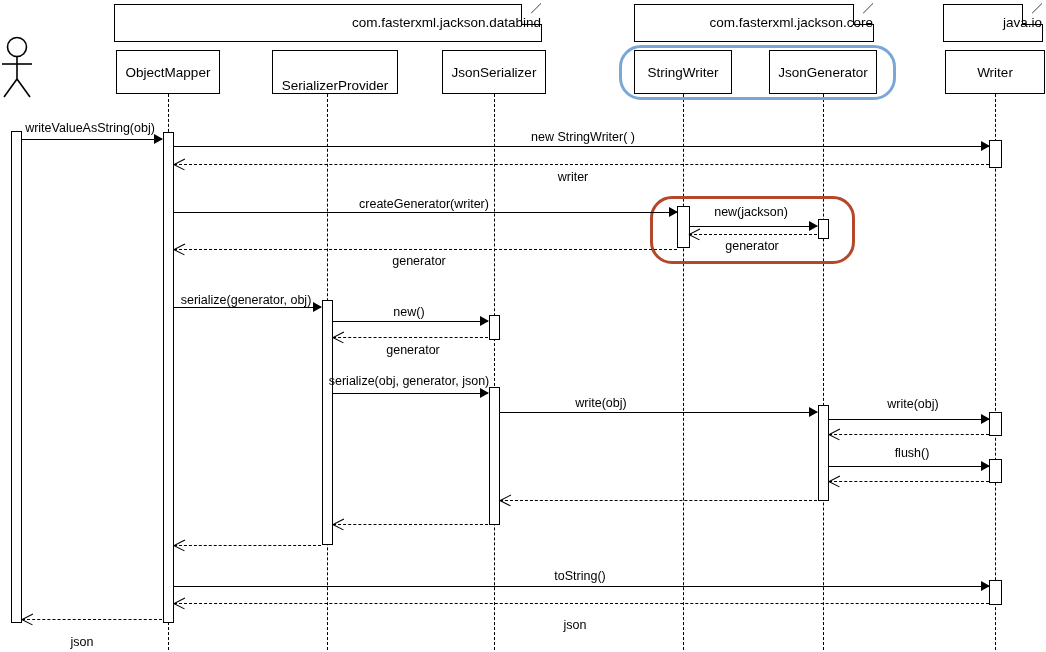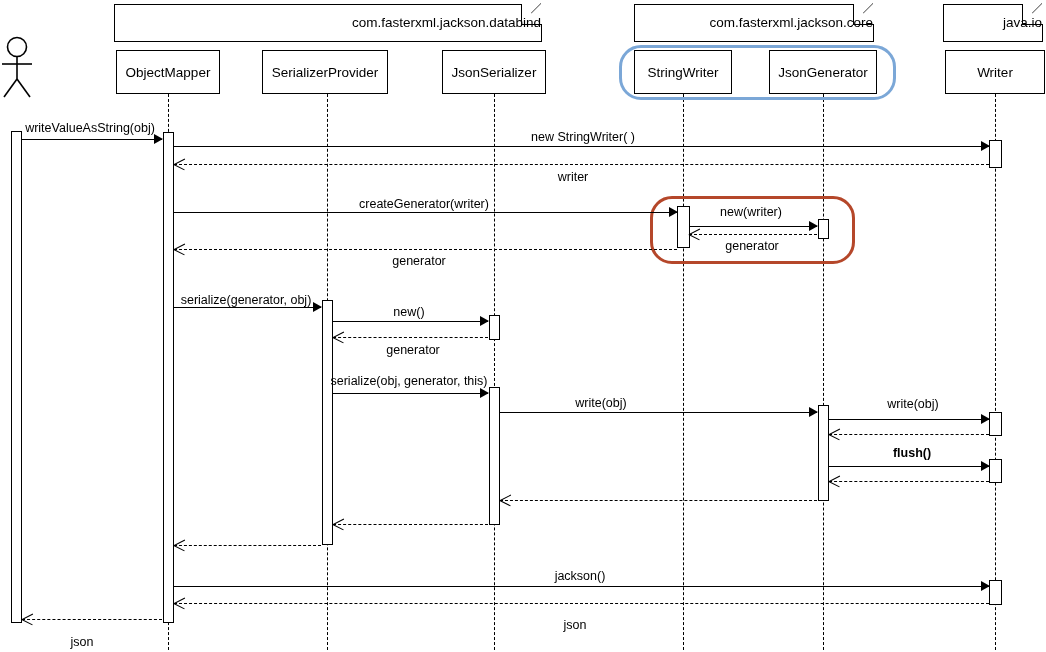--- a/index.html
+++ b/index.html
@@ -79,21 +79,21 @@
 
   <div id="highlights">
       <div class="hl" style="left: 619px; top: 45px; width: 277px; height: 55px; border: 3px solid rgb(123, 167, 215);"></div>
       <div class="hl" style="left: 650px; top: 196px; width: 205px; height: 68px; border: 3px solid rgb(181, 71, 42);"></div>
     </div>
 
   <div id="heads">
       <div class="head" style="left: 116px; top: 50px; width: 104px; height: 44px;">
         <span>ObjectMapper</span>
       </div>
-      <div class="head" style="left: 262px; top: 50px; width: 126px; height: 44px;">
+      <div class="head" style="left: 272px; top: 50px; width: 126px; height: 44px; align-items: flex-end;">
         <span>SerializerProvider</span>
       </div>
       <div class="head" style="left: 442px; top: 50px; width: 104px; height: 44px;">
         <span>JsonSerializer</span>
       </div>
       <div class="head" style="left: 634px; top: 50px; width: 98px; height: 44px;">
         <span>StringWriter</span>
       </div>
       <div class="head" style="left: 769px; top: 50px; width: 108px; height: 44px;">
         <span>JsonGenerator</span>
@@ -136,61 +136,61 @@
       <div class="arrowR" style="left: 981px; top: 141px;"></div>
       <div class="mlabel" style="left: 583px; top: 131px;">new StringWriter(  )</div>
       <div class="msg ret" style="left: 174px; top: 164px; width: 815px;"></div>
       <div class="openL" style="left: 174px; top: 159px;"></div>
       <div class="mlabel" style="left: 573px; top: 171px;">writer</div>
       <div class="msg" style="left: 174px; top: 212px; width: 503px;"></div>
       <div class="arrowR" style="left: 669px; top: 207px;"></div>
       <div class="mlabel" style="left: 424px; top: 198px;">createGenerator(writer)</div>
       <div class="msg" style="left: 689px; top: 226px; width: 128px;"></div>
       <div class="arrowR" style="left: 809px; top: 221px;"></div>
-      <div class="mlabel" style="left: 751px; top: 206px;">new(writer)</div>
+      <div class="mlabel" style="left: 751px; top: 206px;">new(jackson)</div>
       <div class="msg ret" style="left: 689px; top: 234px; width: 128px;"></div>
       <div class="openL" style="left: 689px; top: 229px;"></div>
       <div class="mlabel" style="left: 752px; top: 240px;">generator</div>
       <div class="msg ret" style="left: 174px; top: 249px; width: 503px;"></div>
       <div class="openL" style="left: 174px; top: 244px;"></div>
       <div class="mlabel" style="left: 419px; top: 255px;">generator</div>
       <div class="msg" style="left: 174px; top: 307px; width: 147px;"></div>
       <div class="arrowR" style="left: 313px; top: 302px;"></div>
       <div class="mlabel" style="left: 246px; top: 294px;">serialize(generator, obj)</div>
       <div class="msg" style="left: 333px; top: 321px; width: 155px;"></div>
       <div class="arrowR" style="left: 480px; top: 316px;"></div>
       <div class="mlabel" style="left: 409px; top: 306px;">new()</div>
       <div class="msg ret" style="left: 333px; top: 337px; width: 155px;"></div>
       <div class="openL" style="left: 333px; top: 332px;"></div>
       <div class="mlabel" style="left: 413px; top: 344px;">generator</div>
       <div class="msg" style="left: 333px; top: 393px; width: 155px;"></div>
       <div class="arrowR" style="left: 480px; top: 388px;"></div>
-      <div class="mlabel" style="left: 409px; top: 375px;">serialize(obj, generator, this)</div>
+      <div class="mlabel" style="left: 409px; top: 375px;">serialize(obj, generator, json)</div>
       <div class="msg" style="left: 500px; top: 412px; width: 317px;"></div>
       <div class="arrowR" style="left: 809px; top: 407px;"></div>
       <div class="mlabel" style="left: 601px; top: 397px;">write(obj)</div>
       <div class="msg" style="left: 829px; top: 419px; width: 160px;"></div>
       <div class="arrowR" style="left: 981px; top: 414px;"></div>
       <div class="mlabel" style="left: 913px; top: 398px;">write(obj)</div>
       <div class="msg ret" style="left: 829px; top: 434px; width: 160px;"></div>
       <div class="openL" style="left: 829px; top: 429px;"></div>
       <div class="msg" style="left: 829px; top: 466px; width: 160px;"></div>
       <div class="arrowR" style="left: 981px; top: 461px;"></div>
-      <div class="mlabel" style="left: 912px; top: 447px; font-weight: bold;">flush()</div>
+      <div class="mlabel" style="left: 912px; top: 447px;">flush()</div>
       <div class="msg ret" style="left: 829px; top: 481px; width: 160px;"></div>
       <div class="openL" style="left: 829px; top: 476px;"></div>
       <div class="msg ret" style="left: 500px; top: 500px; width: 317px;"></div>
       <div class="openL" style="left: 500px; top: 495px;"></div>
       <div class="msg ret" style="left: 333px; top: 524px; width: 155px;"></div>
       <div class="openL" style="left: 333px; top: 519px;"></div>
       <div class="msg ret" style="left: 174px; top: 545px; width: 147px;"></div>
       <div class="openL" style="left: 174px; top: 540px;"></div>
       <div class="msg" style="left: 174px; top: 586px; width: 815px;"></div>
       <div class="arrowR" style="left: 981px; top: 581px;"></div>
-      <div class="mlabel" style="left: 580px; top: 570px;">jackson()</div>
+      <div class="mlabel" style="left: 580px; top: 570px;">toString()</div>
       <div class="msg ret" style="left: 174px; top: 603px; width: 815px;"></div>
       <div class="openL" style="left: 174px; top: 598px;"></div>
       <div class="mlabel" style="left: 575px; top: 619px;">json</div>
       <div class="msg ret" style="left: 22px; top: 619px; width: 140px;"></div>
       <div class="openL" style="left: 22px; top: 614px;"></div>
       <div class="mlabel" style="left: 82px; top: 636px;">json</div>
     </div>
 
 </div>
 

